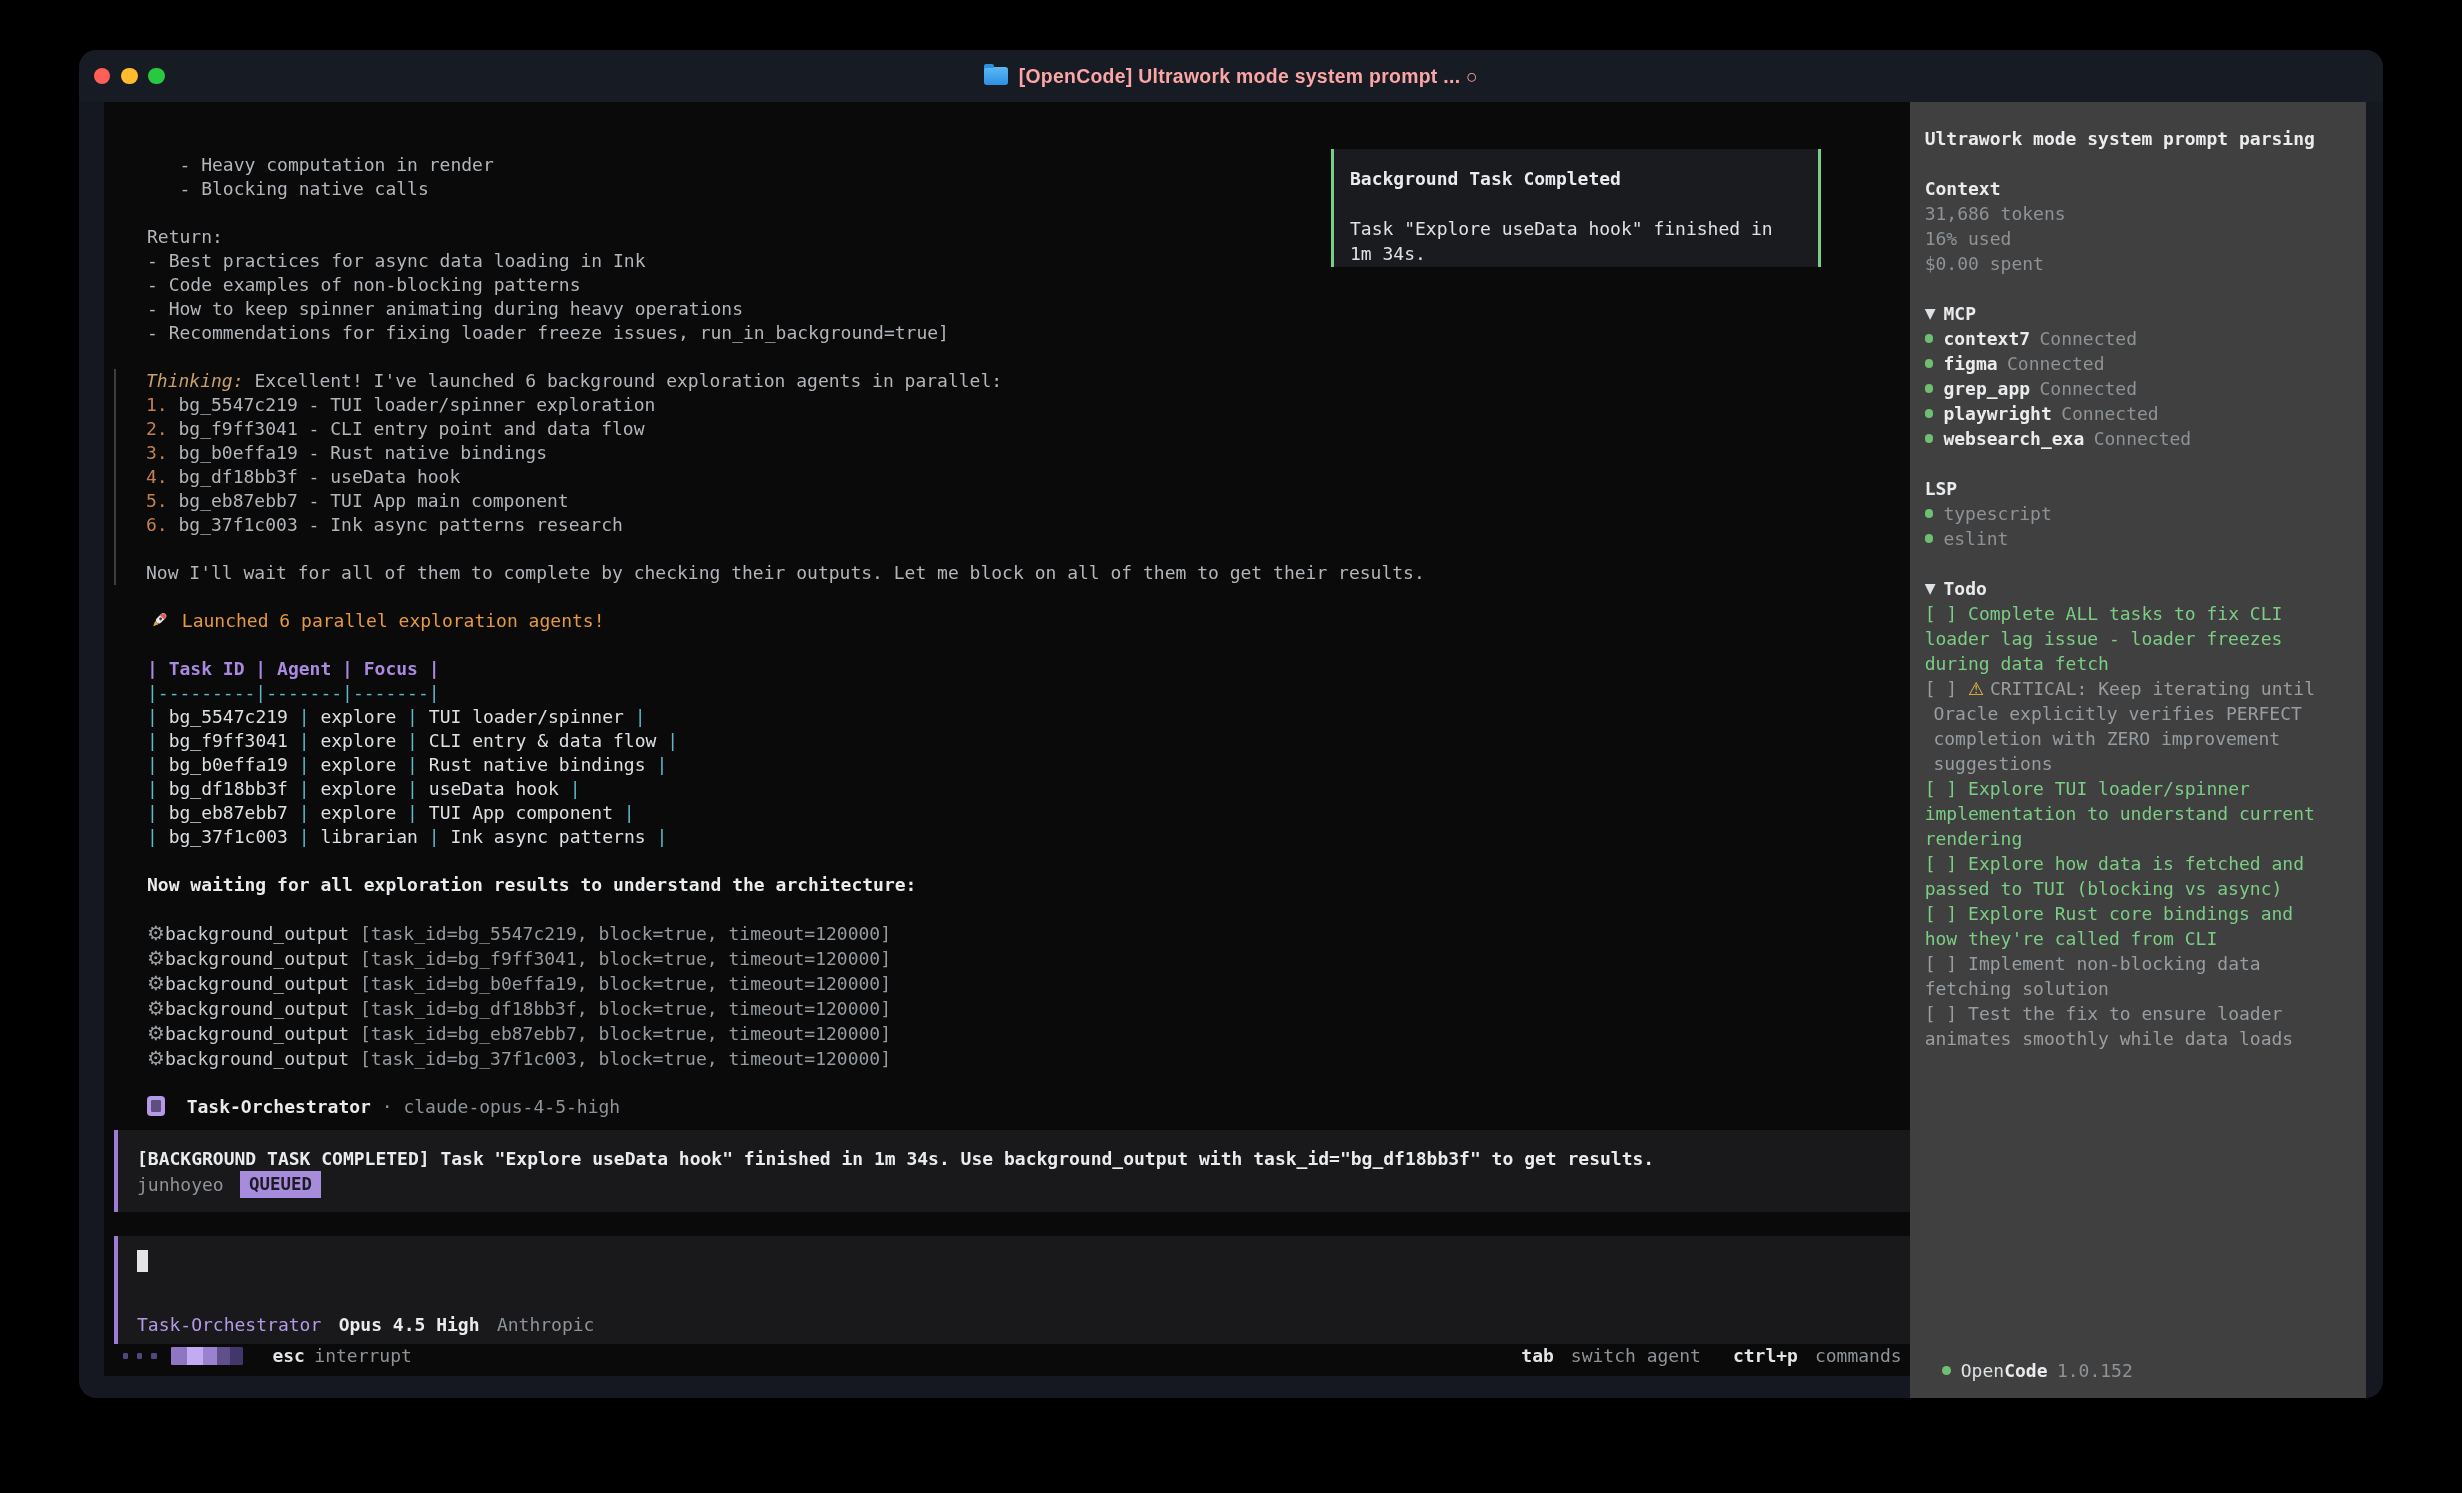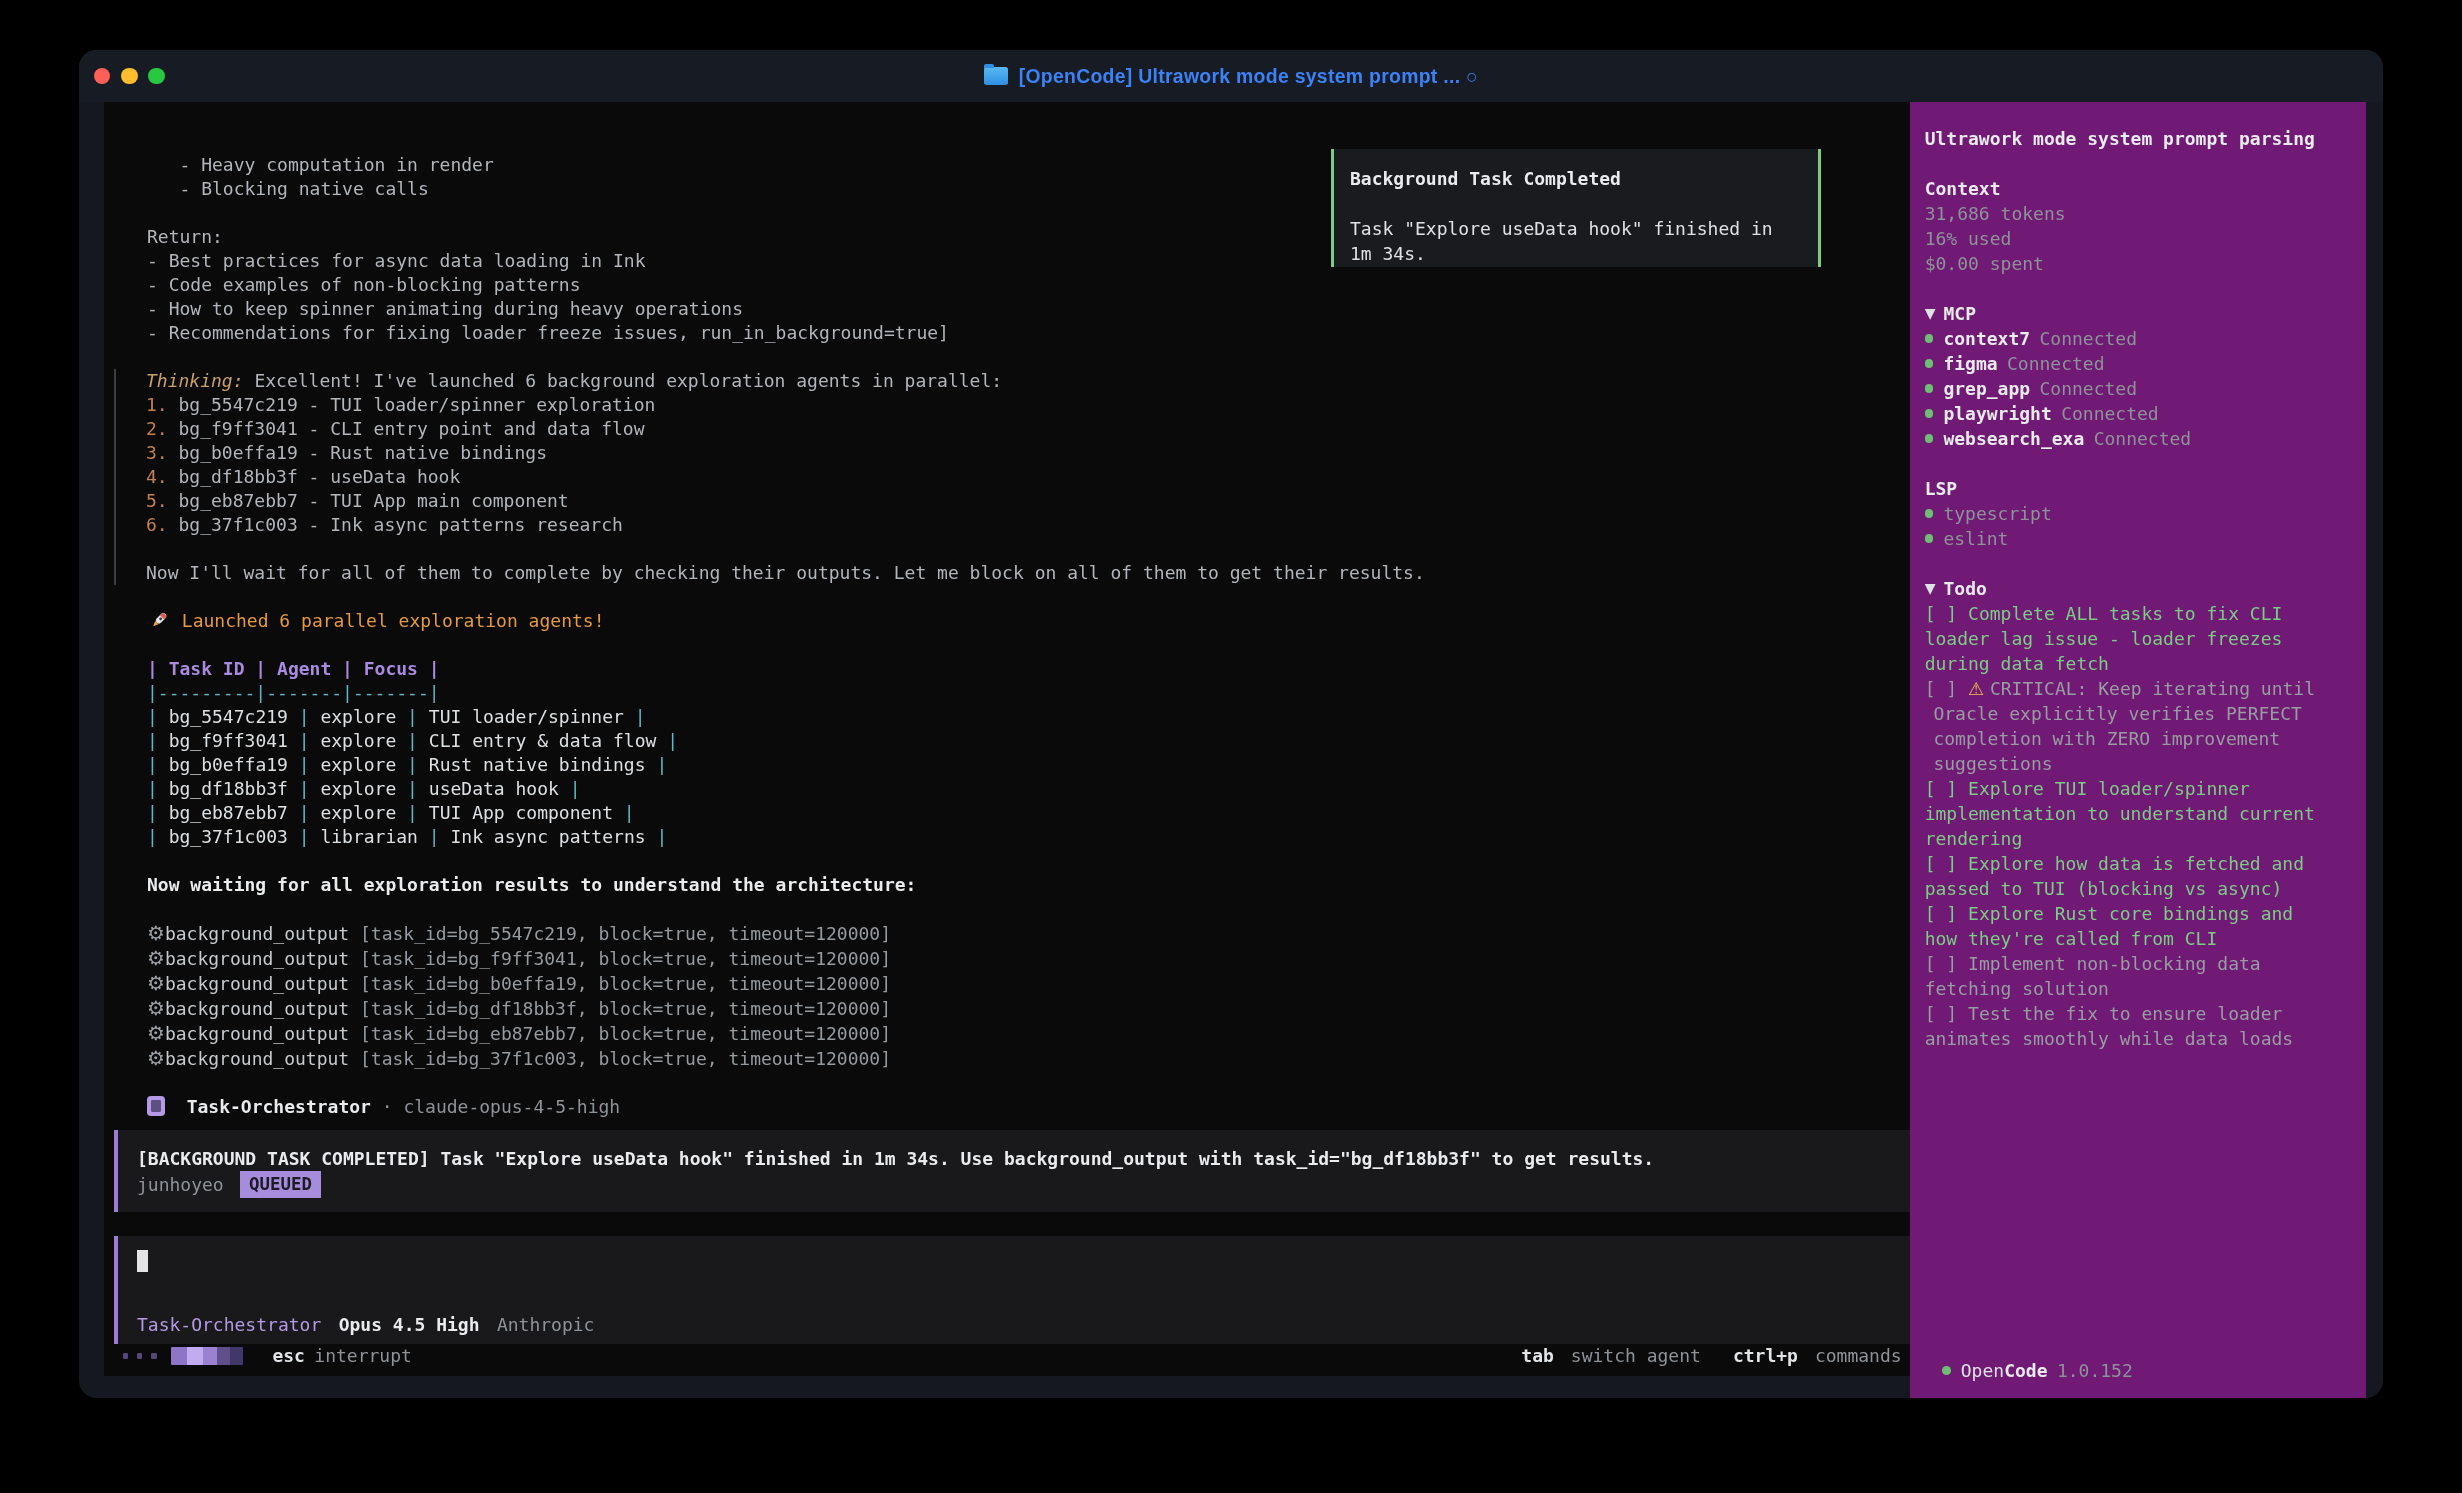--- a/index.html
+++ b/index.html
@@ -7,21 +7,21 @@
 
   
   .window{position:absolute;left:79px;top:50px;width:2304px;height:1348px;background:#151820;border-radius:17.4px;overflow:hidden;box-shadow:0 20px 54px rgba(0,0,0,.8);}
   .titlebar{position:absolute;left:0;top:0;width:100%;height:52px;background:#171b24;display:flex;align-items:center;justify-content:center;}
   .traffic{position:absolute;left:14.7px;top:0;height:52px;display:flex;align-items:center;gap:10.7px;}
   .light{width:16.7px;height:16.7px;border-radius:50%;}
   .light.red{background:#ff5f57;} .light.yellow{background:#febc2e;} .light.green{background:#28c840;}
   .titlewrap{display:flex;align-items:center;gap:10.7px;}
   .folder-icon{width:24px;height:18px;background:linear-gradient(180deg,#5ab9f2 0%,#2e8fe4 100%);border-radius:2.7px;position:relative;}
   .folder-icon::before{content:"";position:absolute;left:0;top:-2.7px;width:10px;height:4px;background:#2e8fe4;border-radius:2px 2px 0 0;}
-  .wtitle{font-family:"Liberation Sans",sans-serif;font-weight:bold;font-size:19.4px;color:#3b82f6;letter-spacing:0.3px;}
+  .wtitle{font-family:"Liberation Sans",sans-serif;font-weight:bold;font-size:19.4px;color:#fca5a5;letter-spacing:0.3px;}
 
   
   .main{position:absolute;left:25px;top:52px;width:1807px;height:1274px;background:#0a0a0b;display:flex;flex-direction:column;overflow:hidden;}
   .scrollback{padding:23px 0 0 0;margin-top:28px;}
   .tline{min-height:24px;line-height:24px;font-size:18px;white-space:pre-wrap;padding-left:43px;}
   .tline.b{border-left:2.7px solid #3a3d42;margin-left:10px;padding-left:30px;}
   .seg-g{color:#b2b6ba;} .seg-d{color:#8e9397;} .seg-w{color:#e9ebed;font-weight:bold;}
   .seg-gold{color:#c9a06a;font-style:italic;} .seg-n{color:#c5804f;} .seg-o{color:#e6993e;}
   .seg-p{color:#a98ae0;font-weight:bold;} .seg-t{color:#5fb6c4;} .seg-row{color:#dde0e2;}
   .seg-gear{color:#9ba0a4;font-family:"DejaVu Sans",sans-serif;font-size:20px;}
@@ -54,21 +54,21 @@
   .sb-left .key{margin-left:29px;} .sb-left .hint{margin-left:9.4px;}
   .sb-right{margin-left:auto;display:flex;align-items:center;justify-content:flex-end;}
   .sb-right .hint{margin-left:17px;} .sb-right .grp2{margin-left:32px;}
 
   
   .toast{position:absolute;left:1227px;top:47px;width:490px;height:118px;box-sizing:border-box;background:#1a1b1e;border-left:3.3px solid #7ccd84;border-right:3.3px solid #7ccd84;padding:17.4px 16px 0 16px;}
   .toast-title{font-size:18px;line-height:25px;color:#e9ebed;font-weight:bold;margin-bottom:25px;}
   .toast-body{font-size:18px;line-height:25px;color:#dfe2e4;}
 
   
-  .sidebar{position:absolute;left:1831px;top:52px;width:456px;height:1297px;background:#701a75;box-sizing:border-box;padding:24px 0 16px 14.7px;display:flex;flex-direction:column;font-size:18px;line-height:25px;}
+  .sidebar{position:absolute;left:1831px;top:52px;width:456px;height:1297px;background:#404040;box-sizing:border-box;padding:24px 0 16px 14.7px;display:flex;flex-direction:column;font-size:18px;line-height:25px;}
   .sb-gap{height:25px;flex:none;}
   .sb-title{color:#e9ebed;font-weight:bold;}
   .sb-head{color:#e9ebed;font-weight:bold;display:flex;align-items:center;}
   .tri{font-family:"DejaVu Sans",sans-serif;font-size:14px;color:#dfe2e4;margin-right:8px;}
   .sb-dim{color:#8e9397;}
   .dot{display:inline-block;width:8.7px;height:8.7px;border-radius:50%;background:#6dbf72;margin-right:10px;flex:none;}
   .sb-row{display:flex;align-items:baseline;}
   .sb-row .dot{align-self:center;}
   .sb-name{color:#e9ebed;font-weight:bold;margin-right:9.4px;}
   .todo-list{width:408px;}

